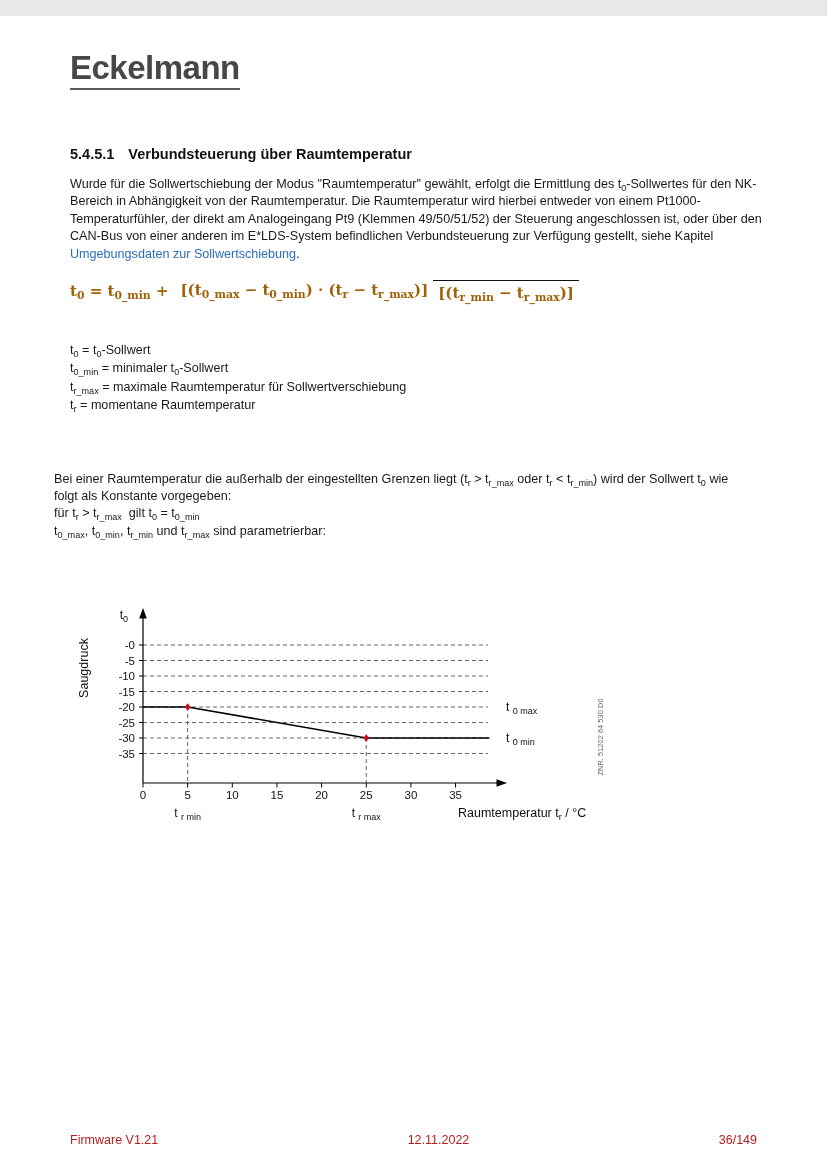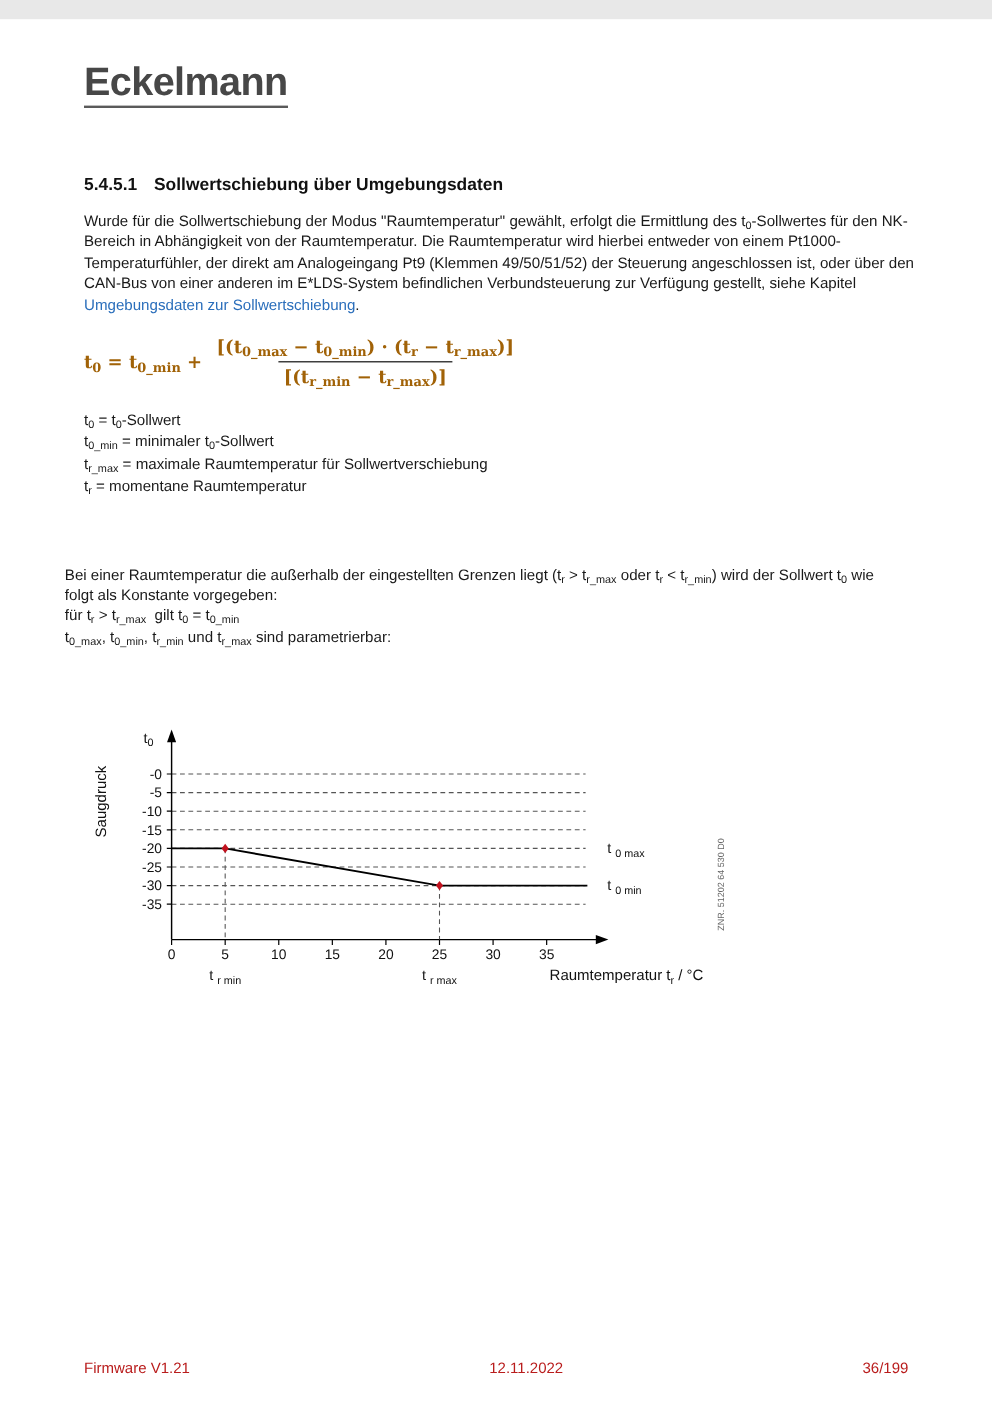--- a/index.html
+++ b/index.html
@@ -29,21 +29,21 @@
   .body-text{font-size:12.6px;line-height:17.4px;color:#191919;}
   .para1{position:absolute;left:70px;top:160px;width:692px;margin:0;}
   .link{color:#2a6ebb;text-decoration:none;cursor:pointer;}
   sub{font-size:0.72em;line-height:0;vertical-align:-0.28em;}
   .formula{
     position:absolute;left:70px;top:264px;
     display:flex;align-items:center;gap:7px;
     font-family:"DejaVu Serif","Liberation Serif",serif;
     font-weight:bold;font-size:15px;color:#a16207;
   }
-  .frac{display:inline-flex;flex-direction:column;align-items:center;justify-content:space-between;}
+  .frac{display:inline-flex;flex-direction:row;align-items:center;justify-content:space-between;}
   .frac .num{padding:0 5px 3px 5px;}
   .frac .den{border-top:1.4px solid #111;padding:3px 5px 0 5px;}
   .defs{position:absolute;left:70px;top:325px;width:692px;}
   .defs .def-line{font-size:12.6px;line-height:18.4px;}
   .conds{position:absolute;left:54px;top:455px;width:692px;}
   .conds .cond-line{font-size:12.6px;line-height:17.2px;}
   .chart-figure{position:absolute;left:70px;top:585px;margin:0;}
   .footer{
     position:absolute;left:70px;right:70px;top:1117px;
     display:flex;justify-content:space-between;
@@ -51,21 +51,21 @@
   }
 </style>
 </head>
 <body>
 
 <div class="page">
 
   <div class="logo">Eckelmann</div>
 
   <h1 class="heading">
-    <span class="num">5.4.5.1</span><span>Sollwertschiebung über Umgebungsdaten</span>
+    <span class="num">5.4.5.1</span><span>Verbundsteuerung über Raumtemperatur</span>
   </h1>
 
   <p class="body-text para1">
     <span>Wurde für die Sollwertschiebung der Modus "Raumtemperatur" gewählt, erfolgt die Ermittlung des t<sub>0</sub>-Sollwertes für den NK-Bereich in Abhängigkeit von der Raumtemperatur. Die Raumtemperatur wird hierbei entweder von einem Pt1000-Temperaturfühler, der direkt am Analogeingang Pt9 (Klemmen 49/50/51/52) der Steuerung angeschlossen ist, oder über den CAN-Bus von einer anderen im E*LDS-System befindlichen Verbundsteuerung zur Verfügung gestellt, siehe Kapitel </span><a class="link" href="#">Umgebungsdaten zur Sollwertschiebung</a><span>.</span>
   </p>
 
   <div class="formula">
     <span class="lhs">t<sub>0</sub> = t<sub>0_min</sub> +</span>
     <span class="frac">
       <span class="num">[(t<sub>0_max</sub> − t<sub>0_min</sub>) · (t<sub>r</sub> − t<sub>r_max</sub>)]</span>
@@ -144,16 +144,16 @@
         <text x="58" y="18" text-anchor="end" font-size="12" font-family="&quot;Liberation Sans&quot;,&quot;DejaVu Sans&quot;,sans-serif" fill="#111"><tspan font-size="12">t</tspan><tspan dy="3" font-size="9">0</tspan></text>
         <text x="18" y="67" text-anchor="middle" font-size="12.5" font-family="&quot;Liberation Sans&quot;,&quot;DejaVu Sans&quot;,sans-serif" fill="#111" transform="rotate(-90 18 67)">Saugdruck</text>
         <text x="388" y="216" text-anchor="start" font-size="12.5" font-family="&quot;Liberation Sans&quot;,&quot;DejaVu Sans&quot;,sans-serif" fill="#111"><tspan font-size="12.5">Raumtemperatur t</tspan><tspan dy="3" font-size="9">r</tspan><tspan dy="-3" font-size="12.5"> / °C</tspan></text>
         <text x="533" y="136" text-anchor="middle" font-size="7.5" font-family="&quot;Liberation Sans&quot;,&quot;DejaVu Sans&quot;,sans-serif" fill="#666" transform="rotate(-90 533 136)">ZNR. 51202 64 530 D0</text>
       </svg>
   </figure>
 
   <footer class="footer">
     <span>Firmware V1.21</span>
     <span>12.11.2022</span>
-    <span>36/199</span>
+    <span>36/149</span>
   </footer>
 
 </div>
 
 </body></html>

